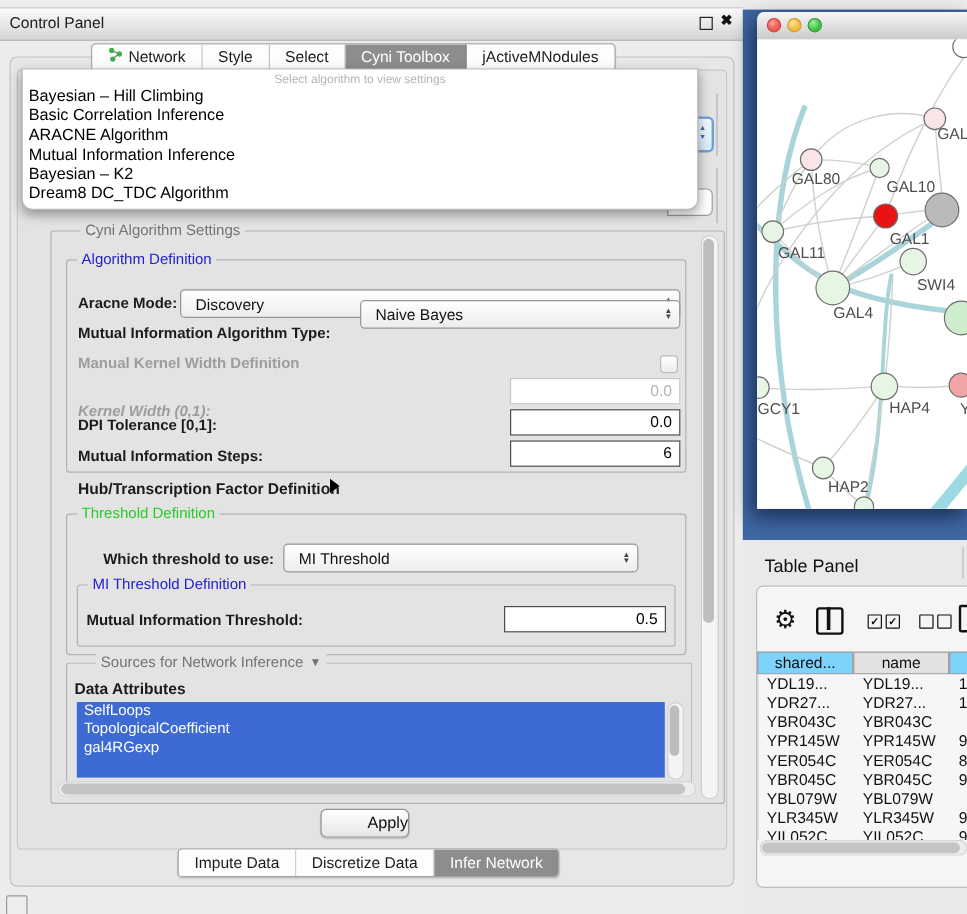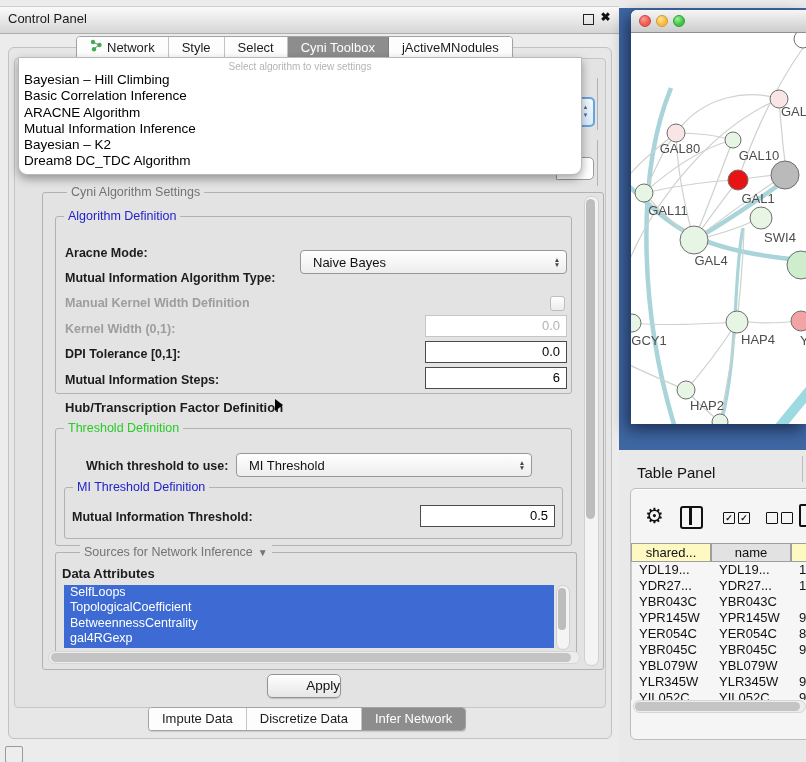--- a/index.html
+++ b/index.html
@@ -107,21 +107,21 @@
   .tb-ico{color:#111;}
   #ico-gear{left:645px;top:504px;font-size:21px;}
   #ico-cols{left:680px;top:506px;width:19px;height:19px;border:2.5px solid #111;border-radius:3px;}
   #ico-cols-mid{left:689px;top:506px;width:2.5px;height:19px;background:#111;}
   .cbico{top:512px;width:10px;height:10px;border:1.6px solid #111;border-radius:1px;font-size:9px;line-height:10px;text-align:center;color:#111;font-weight:bold;}
   #ico-page{left:799px;top:504px;width:14px;height:19px;border:2px solid #111;border-radius:2px;background:#f5f5f5;}
 
   #grid{left:631px;top:543px;width:200px;height:169px;}
   .hcell{position:absolute;top:0;height:19px;border:1px solid #9e9e9e;box-sizing:border-box;
     font-size:13px;color:#111;text-align:center;line-height:18px;background:#e2e2e2;}
-  .hcell.hl{background:#fef9c3;}
+  .hcell.hl{background:#7dd3fc;}
   #grid-rows{position:absolute;left:0;top:19px;width:200px;height:138px;overflow:hidden;background:#f6f6f6;
     border-left:1px solid #c9c9c9;}
   .trow{position:relative;height:16px;}
   .tcell{position:absolute;top:0;font-size:13px;color:#111;line-height:16px;white-space:nowrap;}
   #tp-hscroll{left:633px;top:700px;width:171px;height:11px;}
   #tp-hthumb{left:1px;width:165px;}
 </style>
 </head>
 <body>
 
@@ -186,34 +186,41 @@
 
   <div class="abs vscroll" style="left:584px;top:196px;width:13px;height:468px;">
     <div class="vthumb" style="top:2px;height:320px;"></div>
   </div>
 
   <div class="abs group" style="left:55px;top:216px;width:515px;height:176px;">
     <span class="gtitle t-blue">Algorithm Definition</span>
   </div>
 
   <div class="abs lbl" style="left:65px;top:246px;">Aracne Mode:</div>
+  <div class="abs combo" style="left:150px;top:241px;width:415px;">
+    <span class="cval">Discovery</span>
+    <span class="spin">
+        <span>▲</span>
+        <span>▼</span>
+      </span>
+  </div>
 
   <div class="abs lbl" style="left:65px;top:271px;">Mutual Information Algorithm Type:</div>
   <div class="abs combo" style="left:300px;top:250px;width:265px;">
     <span class="cval">Naive Bayes</span>
     <span class="spin">
         <span>▲</span>
         <span>▼</span>
       </span>
   </div>
 
   <div class="abs lbl dis" style="left:65px;top:296px;">Manual Kernel Width Definition</div>
   <div class="abs chk" style="left:550px;top:296px;"></div>
 
-  <div class="abs lbl dis" style="left:65px;top:322px;">Kernel Width (0,1):</div>
+  <div class="abs lbl dis" style="left:65px;top:336px;font-style:italic;">Kernel Width (0,1):</div>
   <div class="abs tinput dis" style="left:425px;top:315px;width:128px;">0.0</div>
 
   <div class="abs lbl" style="left:65px;top:347px;">DPI Tolerance [0,1]:</div>
   <div class="abs tinput" style="left:425px;top:341px;width:128px;">0.0</div>
 
   <div class="abs lbl" style="left:65px;top:373px;">Mutual Information Steps:</div>
   <div class="abs tinput" style="left:425px;top:367px;width:128px;">6</div>
 
   <div class="abs lbl" style="left:65px;top:400px;font-size:13px;">Hub/Transcription Factor Definition</div>
   <div class="abs arrow-right" style="left:275px;top:399px;"></div>
@@ -238,21 +245,20 @@
   <div class="abs group" style="left:55px;top:552px;width:520px;height:108px;border-bottom:none;border-radius:3px 3px 0 0;">
     <span class="gtitle t-plain" style="display:flex;align-items:center;gap:5px;">
       <span>Sources for Network Inference</span>
       <span style="font-size:10px;">▼</span>
     </span>
   </div>
   <div class="abs lbl" style="left:62px;top:566px;font-size:13px;">Data Attributes</div>
   <div class="abs" id="attr-list" style="left: 64px; top: 585px; width: 490px; height: 63px; overflow: hidden; background: rgb(61, 107, 211);">
       <div class="attr-item">SelfLoops</div>
       <div class="attr-item">TopologicalCoefficient</div>
-      <div class="attr-item">BetweennessCentrality</div>
       <div class="attr-item">gal4RGexp</div>
     </div>
   <div class="abs vscroll" style="left:556px;top:585px;width:12px;height:63px;">
     <div class="vthumb" style="top:2px;height:42px;width:8px;"></div>
   </div>
   <div class="abs hscroll" style="left:48px;top:651px;width:530px;height:11px;">
     <div class="hthumb" style="left:2px;width:520px;"></div>
   </div>
 
   <div class="abs" id="apply-btn" style="left:267px;top:674px;">Apply</div>

